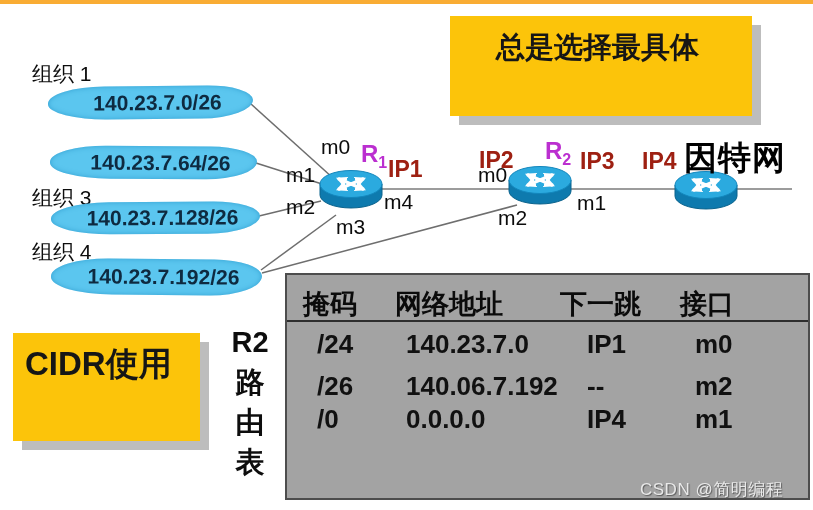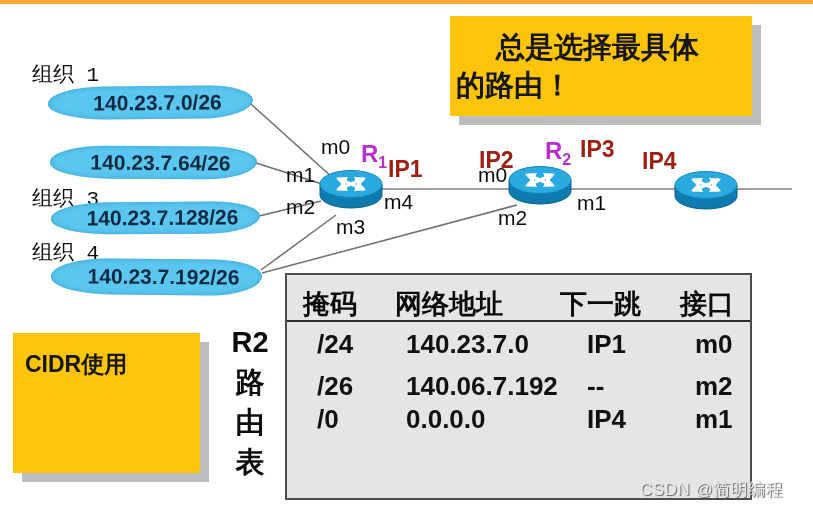--- a/index.html
+++ b/index.html
@@ -10,24 +10,24 @@
   .abs{position:absolute;}
 
   
   .top-strip{left:0;top:0;width:813px;height:4px;background:#F9AC33;}
 
   
   .callout{background:#FCC40A;box-shadow:9px 9px 0 #BDBDBD;color:#161616;box-sizing:border-box;}
   .callout-top{left:450px;top:16px;width:302px;height:100px;font-size:29px;font-weight:700;line-height:38px;padding-top:12px;}
   .callout-top .l1{padding-left:46px;}
   .callout-top .l2{padding-left:6px;}
-  .callout-bottom{left:13px;top:333px;width:187px;height:140px;font-size:23px;font-weight:700;line-height:40px;padding:11px 0 0 12px;}
+  .callout-bottom{left:13px;top:333px;width:187px;height:108px;font-size:33px;font-weight:700;line-height:40px;padding:11px 0 0 12px;}
 
   
-  .org-label{font-size:21px;color:#0d0d0d;font-family:Liberation Mono, monospace;}
+  .org-label{font-size:21px;color:#0d0d0d;}
   .cloud{
     background:#5BC6EF;
     border-radius:55% 45% 50% 58% / 100% 90% 110% 95%;
     box-shadow:inset 0 0 5px rgba(20,130,185,.55);
     display:flex;align-items:center;justify-content:center;
     font-size:21px;font-weight:600;color:#0E2A40;
   }
   .cloud span{padding-left:14px;}
   .c1{left:48px;top:86px;width:205px;height:33px;transform:rotate(-.6deg);}
   .c2{left:50px;top:146px;width:207px;height:33px;transform:rotate(.4deg);}
@@ -40,22 +40,22 @@
   .rname sub{font-size:16px;}
   .iplabel{font-size:23px;font-weight:700;color:#9E2012;z-index:6;}
   .inet-label{font-size:33px;font-weight:600;color:#000;z-index:6;letter-spacing:1px;}
 
   .wires{left:0;top:0;z-index:1;}
   .router{z-index:5;}
   .cloud,.org-label{z-index:4;}
 
   
   .rtable{
-    left:285px;top:273px;width:467px;height:227px;
-    background:#e5e5e5;border:2px solid #4D4D4D;box-sizing:border-box;z-index:2;
+    left:285px;top:273px;width:525px;height:227px;
+    background:#a3a3a3;border:2px solid #4D4D4D;box-sizing:border-box;z-index:2;
   }
   .rtable .hline{position:absolute;left:0;right:0;top:45px;height:2px;background:#2E2E2E;}
   .rtable span{position:absolute;white-space:nowrap;}
   .th{font-size:27px;font-weight:700;color:#0b0b0b;top:11px;}
   .h-a{left:16px;}.h-b{left:108px;}.h-c{left:273px;}.h-d{left:393px;}
   .td{font-size:26px;font-weight:600;color:#111;}
   .r1r{top:54px;}.r2r{top:96px;}.r3r{top:129px;}
   .c-a{left:30px;}.c-b{left:119px;}.c-c{left:300px;}.c-d{left:408px;}
 
   
@@ -94,21 +94,20 @@
     <line x1="380" y1="189" x2="792" y2="189" stroke="#9C9C9C" stroke-width="2"></line>
     <line x1="251" y1="104" x2="333" y2="178" stroke="#6E6E6E" stroke-width="1.5"></line>
     <line x1="256" y1="163" x2="322" y2="184" stroke="#6E6E6E" stroke-width="1.5"></line>
     <line x1="259" y1="216" x2="321" y2="201" stroke="#6E6E6E" stroke-width="1.5"></line>
     <line x1="261" y1="270" x2="336" y2="215" stroke="#6E6E6E" stroke-width="1.5"></line>
     <line x1="262" y1="273" x2="517" y2="205" stroke="#6E6E6E" stroke-width="1.5"></line>
   </svg>
 
   <div class="abs callout callout-top">
     <div class="l1">总是选择最具体</div>
-    <div class="l2">的路由！</div>
   </div>
 
   <div class="abs org-label" style="left:32px;top:60px">组织 1</div>
   <div class="abs cloud c1">
       <span>140.23.7.0/26</span>
     </div>
 
   <div class="abs cloud c2">
       <span>140.23.7.64/26</span>
     </div>
@@ -137,25 +136,26 @@
   <div class="abs rname" style="left:361px;top:140px"><span>R</span><sub>1</sub></div>
   <div class="abs iplabel" style="left:388px;top:156px">IP1</div>
   <div class="abs port" style="left:286px;top:163px">m1</div>
   <div class="abs port" style="left:286px;top:195px">m2</div>
   <div class="abs port" style="left:336px;top:215px">m3</div>
   <div class="abs port" style="left:384px;top:190px">m4</div>
 
   <div class="abs iplabel" style="left:479px;top:147px">IP2</div>
   <div class="abs port" style="left:478px;top:163px">m0</div>
   <div class="abs rname" style="left:545px;top:137px"><span>R</span><sub>2</sub></div>
-  <div class="abs iplabel" style="left:580px;top:136px">IP3</div>
+  <div class="abs iplabel" style="left:580px;top:148px">IP3</div>
   <div class="abs port" style="left:577px;top:191px">m1</div>
   <div class="abs port" style="left:498px;top:206px">m2</div>
 
   <div class="abs iplabel" style="left:642px;top:148px">IP4</div>
+  <div class="abs inet-label" style="left:684px;top:136px">因特网</div>
 
   <div class="abs callout callout-bottom">
     <div>CIDR使用</div>
   </div>
 
   <div class="abs vtitle">
     <div>R2</div>
     <div>路</div>
     <div>由</div>
     <div>表</div>

